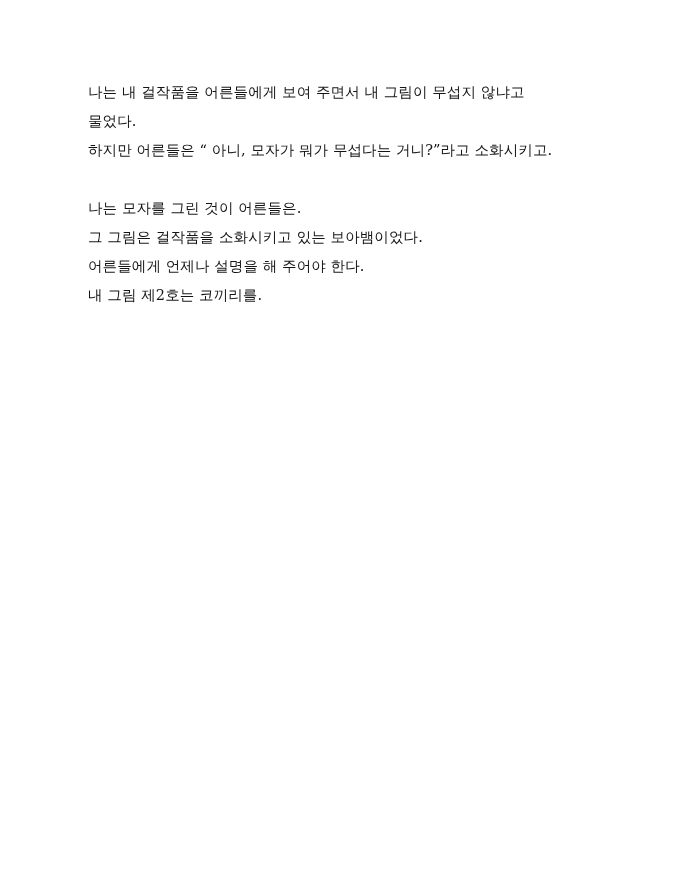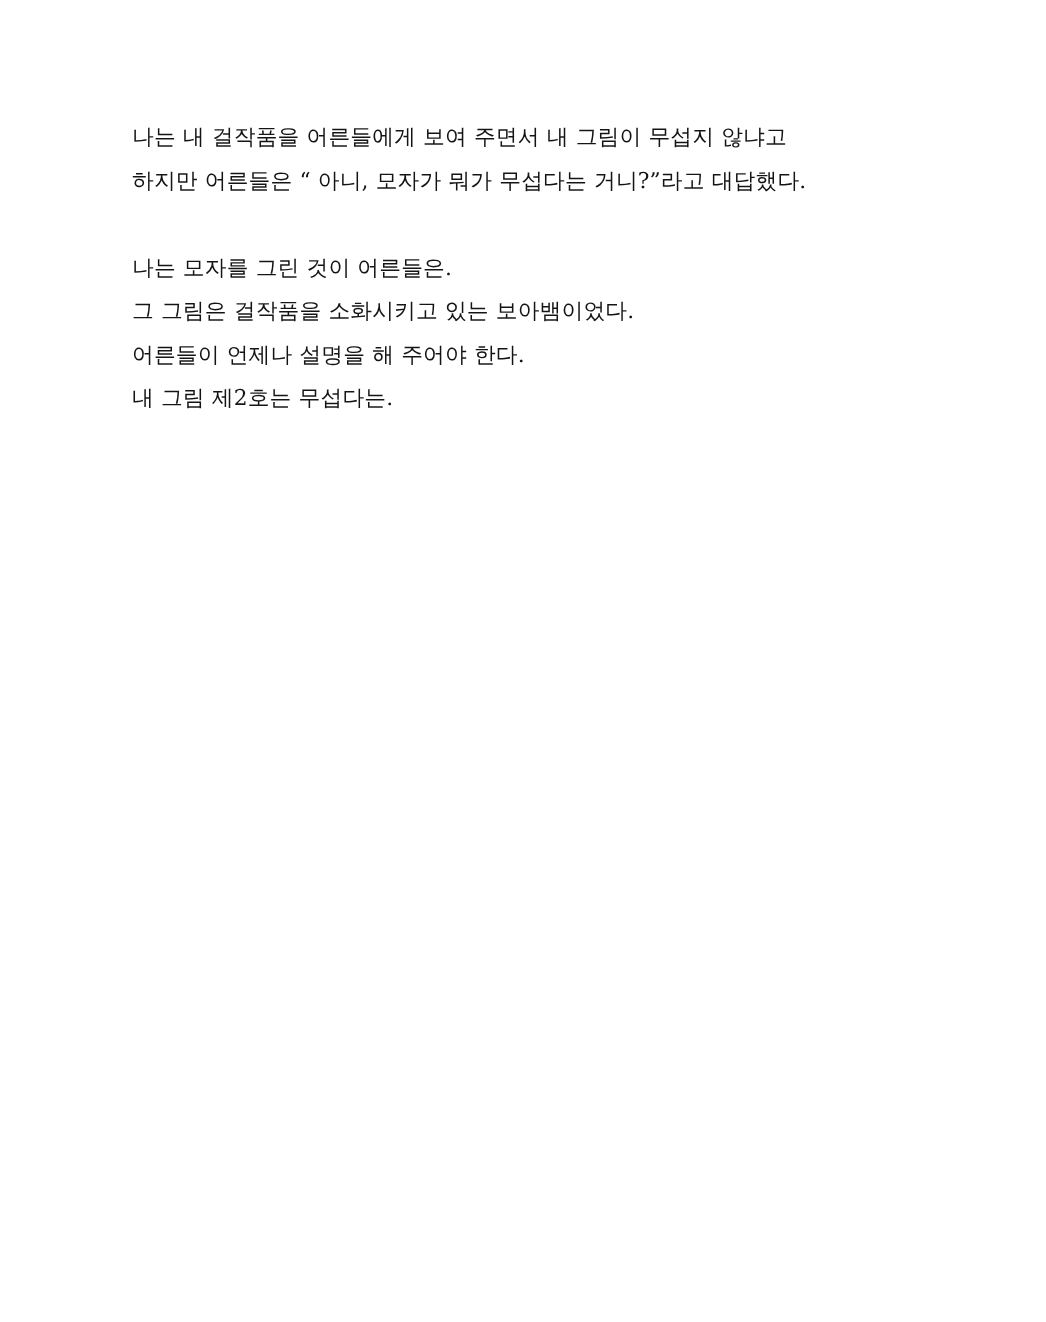--- a/index.html
+++ b/index.html
@@ -44,26 +44,27 @@
   }
 </style>
 </head>
 <body>
 
 <div class="page">
   <div class="text-body">
 
     <p class="para">
       <span class="line">나는 내 걸작품을 어른들에게 보여 주면서 내 그림이 무섭지 않냐고</span>
-      <span class="line">하지만 어른들은 “ 아니, 모자가 뭐가 무섭다는 거니?”라고 대답했다.</span>
+      <span class="line">물었다.</span>
+      <span class="line">하지만 어른들은 “ 아니, 모자가 뭐가 무섭다는 거니?”라고 소화시키고.</span>
     </p>
 
     <span class="spacer"></span>
 
     <p class="para">
       <span class="line">나는 모자를 그린 것이 어른들은.</span>
       <span class="line">그 그림은 걸작품을 소화시키고 있는 보아뱀이었다.</span>
-      <span class="line">어른들이 언제나 설명을 해 주어야 한다.</span>
-      <span class="line">내 그림 제2호는 무섭다는.</span>
+      <span class="line">어른들에게 언제나 설명을 해 주어야 한다.</span>
+      <span class="line">내 그림 제2호는 코끼리를.</span>
     </p>
 
   </div>
 </div>
 
 </body></html>

